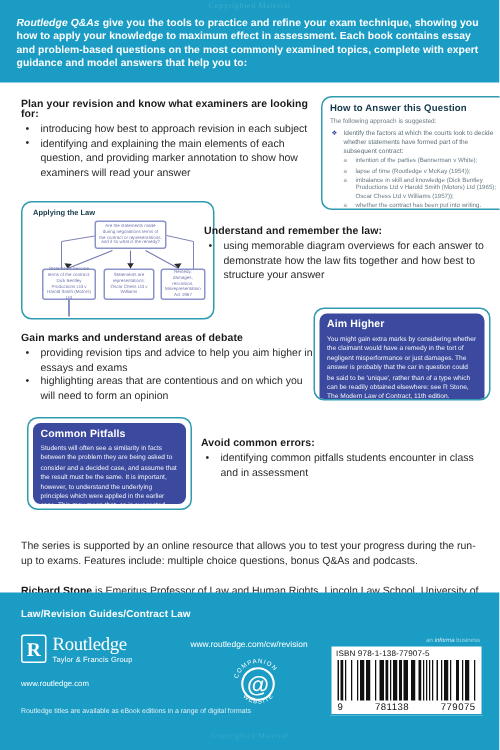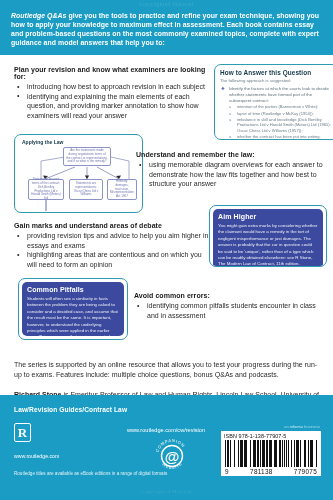--- a/index.html
+++ b/index.html
@@ -251,20 +251,24 @@
   <div class="prose" style="left:14px;top:390px;width:310px;">
     <b>Richard Stone</b><span> is Emeritus Professor of Law and Human Rights, Lincoln Law School, University of Lincoln.</span>
   </div>
 
   <div class="bottom-band">
 
     <div class="subject-line">Law/Revision Guides/Contract Law</div>
 
     <div class="logo">
       <div class="rmark">R</div>
+      <div class="rtxt">
+        <div class="rname">Routledge</div>
+        <div class="rsub">Taylor &amp; Francis Group</div>
+      </div>
     </div>
     <div class="rurl">www.routledge.com</div>
     <div class="ebook-note">Routledge titles are available as eBook editions in a range of digital formats</div>
 
     <div class="cw-url">www.routledge.com/cw/revision</div>
     <div class="cw-badge">
       <svg width="38" height="38">
         <defs>
           <path id="arcTop" d="M5,19 A14,14 0 0,1 33,19" fill="none"></path>
           <path id="arcBot" d="M6,19 A13,13 0 0,0 32,19" fill="none"></path>

